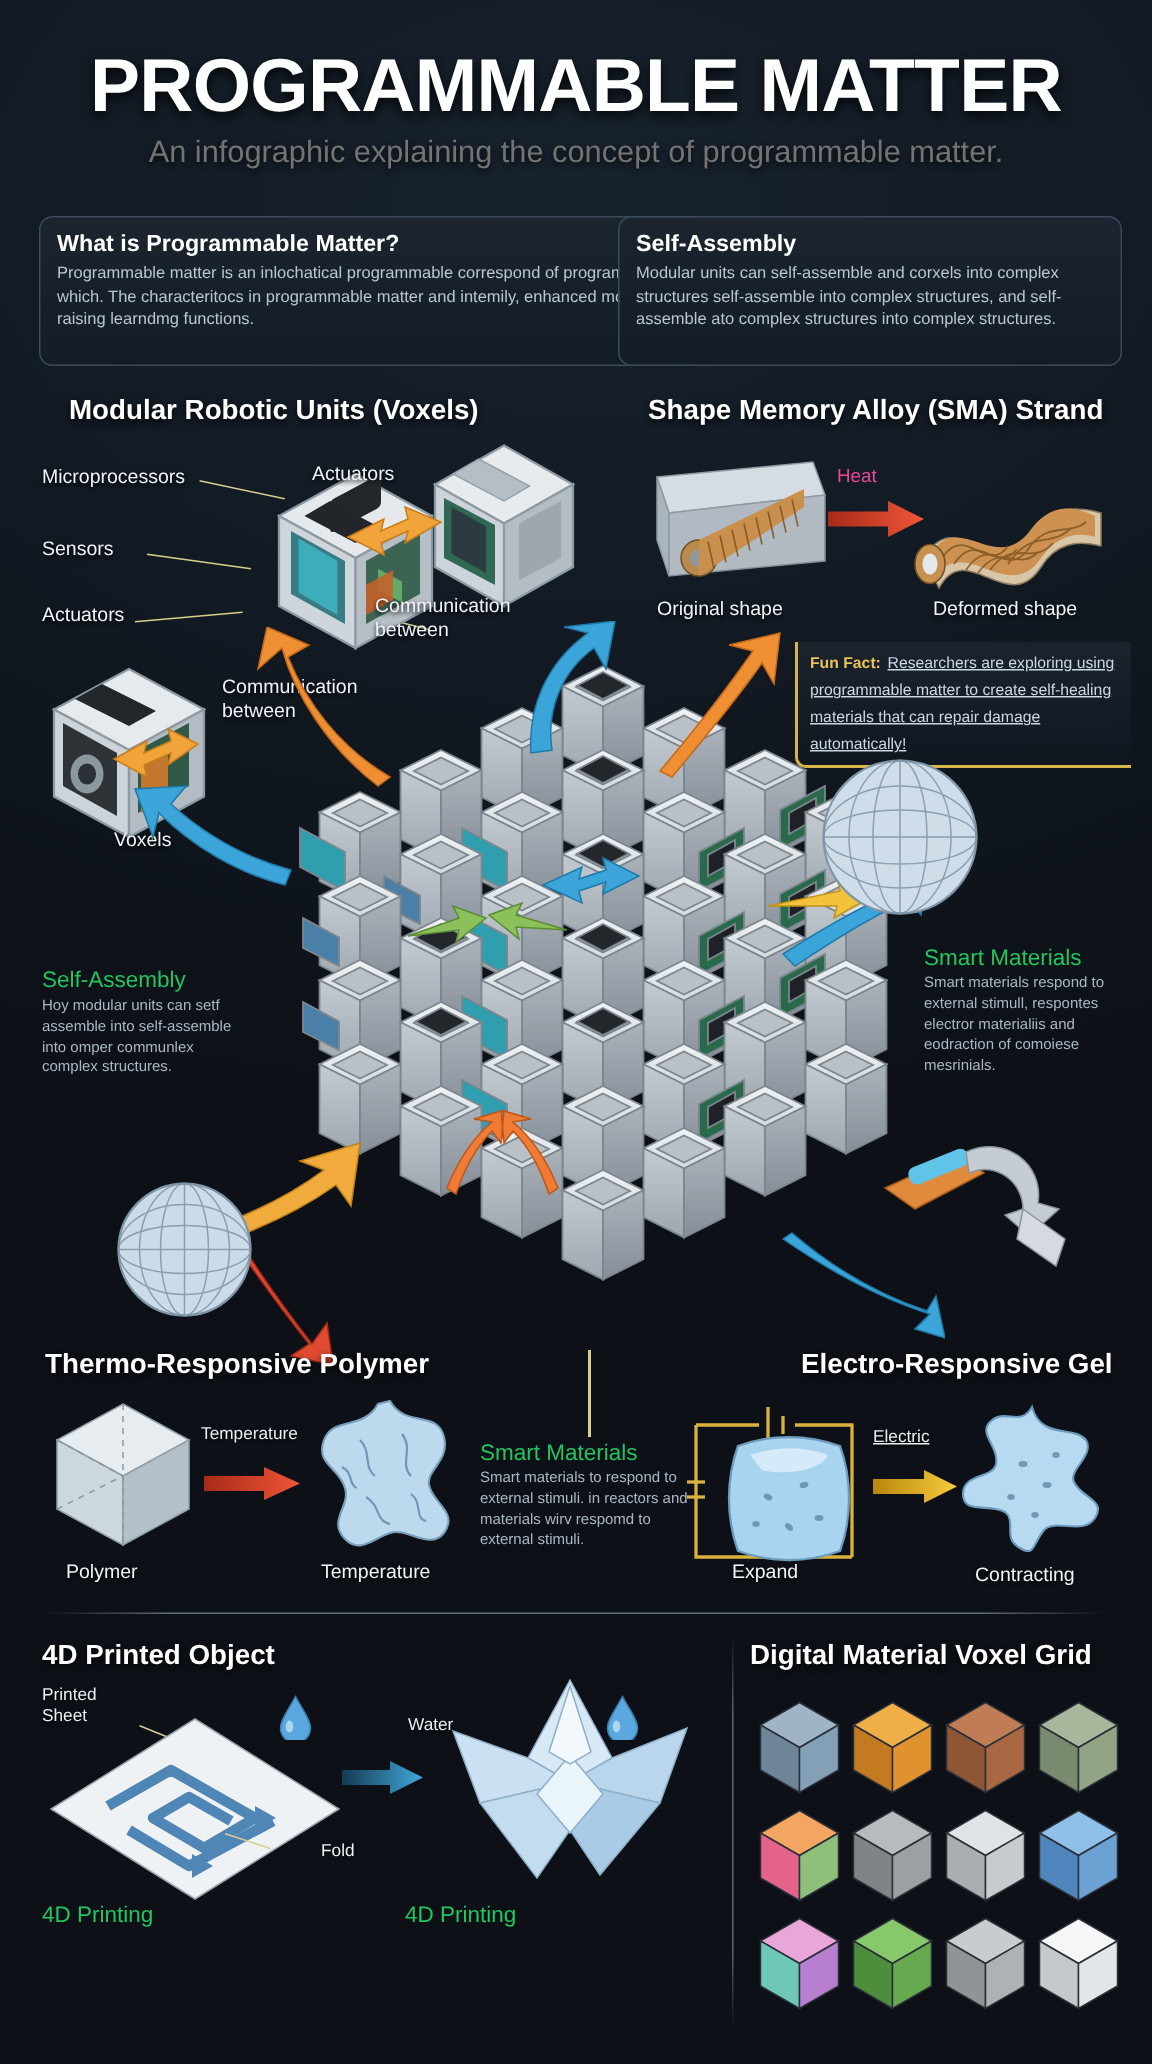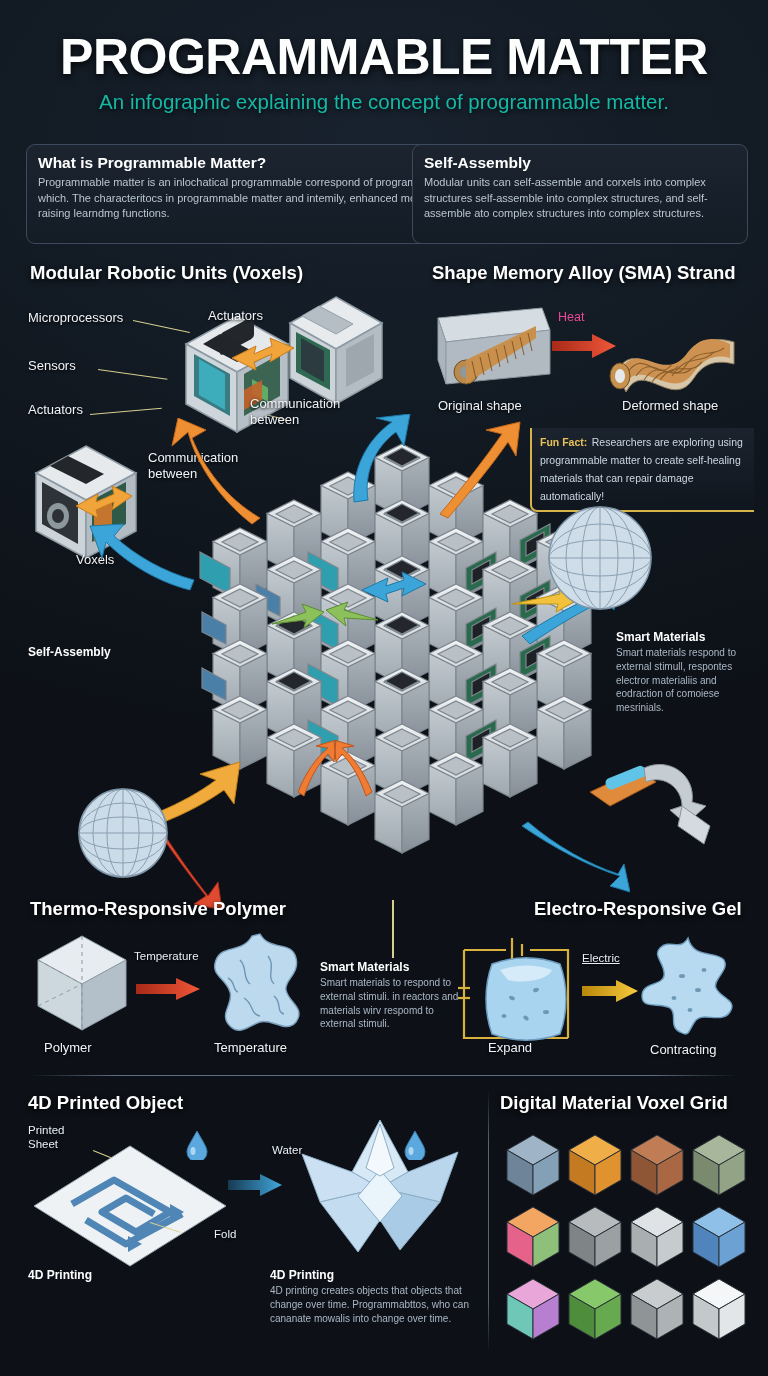--- a/index.html
+++ b/index.html
@@ -14,74 +14,74 @@
   .abs { position:absolute; }
 
   
   #hdr-title {
     left:0; right:0; top:28px; text-align:center;
     font-size:50px; font-weight:bold; letter-spacing:-0.5px;
     text-shadow:0 3px 7px rgba(0,0,0,.8); color:#fdfefe;
   }
   #hdr-sub {
     left:0; right:0; top:90px; text-align:center;
-    font-size:20.5px; color:#14b8a6; text-shadow:0 2px 5px rgba(0,0,0,.8);
+    font-size:20.5px; color:#737373; text-shadow:0 2px 5px rgba(0,0,0,.8);
   }
   .intro-card {
     border:1px solid #3b4a5c; border-radius:9px;
     background:linear-gradient(180deg,#1b242f 0%,#141c26 100%);
     padding:9px 11px 10px 11px;
   }
   .intro-card h3 { font-size:15.5px; font-weight:bold; color:#fff; margin-bottom:3px; }
   .intro-card p  { font-size:11px; line-height:1.42; color:#b9c6d3; }
 
   
   .sec-h {
     font-size:18.5px; font-weight:bold; color:#ffffff;
     text-shadow:0 2px 5px rgba(0,0,0,.85);
   }
   .lbl { font-size:13px; color:#f0f4f8; text-shadow:0 1px 3px #000; }
   .lbl-sm { font-size:11.5px; color:#eaf0f6; text-shadow:0 1px 3px #000; }
 
   
-  .txtblk h4 { font-size:12px; font-weight:bold; color:#ffffff; margin-bottom:2px; }
+  .txtblk h4 { font-size:15px; font-weight:normal; color:#22c55e; margin-bottom:2px; }
   .txtblk p { font-size:10px; line-height:1.38; color:#aab7c5; }
 
   
   .leader { background:#d8cf8e; height:1.4px; transform-origin:left center; }
 
   
   #funfact {
     border-left:2.5px solid #d7b44a; border-bottom:2.5px solid #d7b44a;
     border-radius:0 0 0 7px; padding:4px 6px 6px 8px;
     background:linear-gradient(180deg,rgba(28,36,47,.9),rgba(16,22,30,.9));
   }
   #funfact .ff-t { font-size:10.5px; font-weight:bold; color:#e8c257; }
-  #funfact .ff-b { font-size:10.5px; color:#ccd8e4; line-height:1.35; }
+  #funfact .ff-b { font-size:10.5px; color:#ccd8e4; line-height:1.35;text-decoration:underline; }
 
   
   .hr { height:1px; background:linear-gradient(90deg,rgba(120,140,160,0) 0%,#5d6f82 12%,#5d6f82 88%,rgba(120,140,160,0) 100%); }
   .vr { width:1px; background:linear-gradient(180deg,rgba(120,140,160,0),#566678 20%,#566678 80%,rgba(120,140,160,0)); }
 </style>
 </head>
 <body>
 
 <div class="abs" id="hdr-title">PROGRAMMABLE MATTER</div>
 <div class="abs" id="hdr-sub">An infographic explaining the concept of programmable matter.</div>
 
 <div class="abs intro-card" style="left:26px;top:144px;width:442px;height:100px;">
   <h3>What is Programmable Matter?</h3>
   <p>Programmable matter is an inlochatical programmable correspond of programmables, which. The characteritocs in programmable matter and intemily, enhanced model and raising learndmg functions.</p>
 </div>
 <div class="abs intro-card" style="left:412px;top:144px;width:336px;height:100px;">
   <h3>Self-Assembly</h3>
   <p>Modular units can self-assemble and corxels into complex structures self-assemble into complex structures, and self-assemble ato complex structures into complex structures.</p>
 </div>
 
-<div class="abs sec-h" style="left:30px;top:262px;">Modular Robotic Units (Voxels)</div>
+<div class="abs sec-h" style="left:46px;top:262px;">Modular Robotic Units (Voxels)</div>
 
 <div class="abs leader" style="left:133px;top:320px;width:58px;transform:rotate(12deg);"></div>
 <div class="abs leader" style="left:98px;top:369px;width:70px;transform:rotate(8deg);"></div>
 <div class="abs leader" style="left:90px;top:414px;width:72px;transform:rotate(-5deg);"></div>
 <div class="abs leader" style="left:229px;top:405px;width:58px;transform:rotate(14deg);"></div>
 <div class="abs leader" style="left:314px;top:345px;width:40px;transform:rotate(10deg);"></div>
 <div class="abs leader" style="width:1.4px;height:24px;left:101px;top:536px;background:#d8cf8e;"></div>
 
 <div class="abs" style="left:182px;top:312px;width:110px;height:128px;">
   <svg width="110" height="128" viewBox="0 0 110 128">
@@ -469,20 +469,21 @@
   <svg width="132" height="110" viewBox="0 0 132 110">
     <path d="M4 44 L52 22 L70 34 L24 58 Z" fill="#e08a3c" stroke="#a65a18"></path>
     <rect x="18" y="32" width="42" height="12" rx="5" fill="#5fc4e8" transform="rotate(-22 18 32)"></rect>
     <path d="M60 34 C78 26 96 40 96 58 L84 62 L100 76 L120 58 L106 54 C110 28 84 8 58 20 Z" fill="#c5ccd2" stroke="#8b949b"></path>
     <path d="M96 58 L124 78 L118 96 L92 78 Z" fill="#d4dae0" stroke="#8b949b"></path>
   </svg>
 </div>
 
 <div class="abs txtblk" style="left:28px;top:645px;width:132px;">
   <h4>Self-Assembly</h4>
+  <p>Hoy modular units can setf assemble into self-assemble into omper communlex complex structures.</p>
 </div>
 
 <div class="abs txtblk" style="left:616px;top:630px;width:140px;">
   <h4>Smart Materials</h4>
   <p>Smart materials respond to external stimull, respontes electror materialiis and eodraction of comoiese mesrinials.</p>
 </div>
 
 <div class="abs sec-h" style="left:30px;top:898px;">Thermo-Responsive Polymer</div>
 
 <div class="abs" style="left:34px;top:932px;">
@@ -639,21 +640,20 @@
     <polygon points="90,60 112,86 90,112 68,86" fill="#eaf4fb" stroke="#8fb0c8"></polygon>
     <polygon points="90,14 104,58 90,66 76,58" fill="#f2f8fc" stroke="#8fb0c8"></polygon>
   </svg>
 </div>
 
 <div class="abs txtblk" style="left:28px;top:1268px;width:222px;">
   <h4>4D Printing</h4>
 </div>
 <div class="abs txtblk" style="left:270px;top:1268px;width:206px;">
   <h4>4D Printing</h4>
-  <p>4D printing creates objects that objects that change over time. Programmabttos, who can cananate mowalis into change over time.</p>
 </div>
 
 <div class="abs sec-h" style="left:500px;top:1092px;">Digital Material Voxel Grid</div>
 
 <div class="abs" id="voxgrid" style="left:504px;top:1132px;width:250px;height:220px;
      display:grid;grid-template-columns:repeat(4,62px);grid-template-rows:repeat(3,72px);">
     <div><svg width="58" height="66" viewBox="0 0 58 66">
         <polygon points="29,3 55,18 29,33 3,18" fill="#9fb4c6" stroke="#2a3038" stroke-width="1"></polygon>
         <polygon points="3,18 29,33 29,63 3,48" fill="#6d8499" stroke="#2a3038" stroke-width="1"></polygon>
         <polygon points="55,18 29,33 29,63 55,48" fill="#84a0b6" stroke="#2a3038" stroke-width="1"></polygon>

